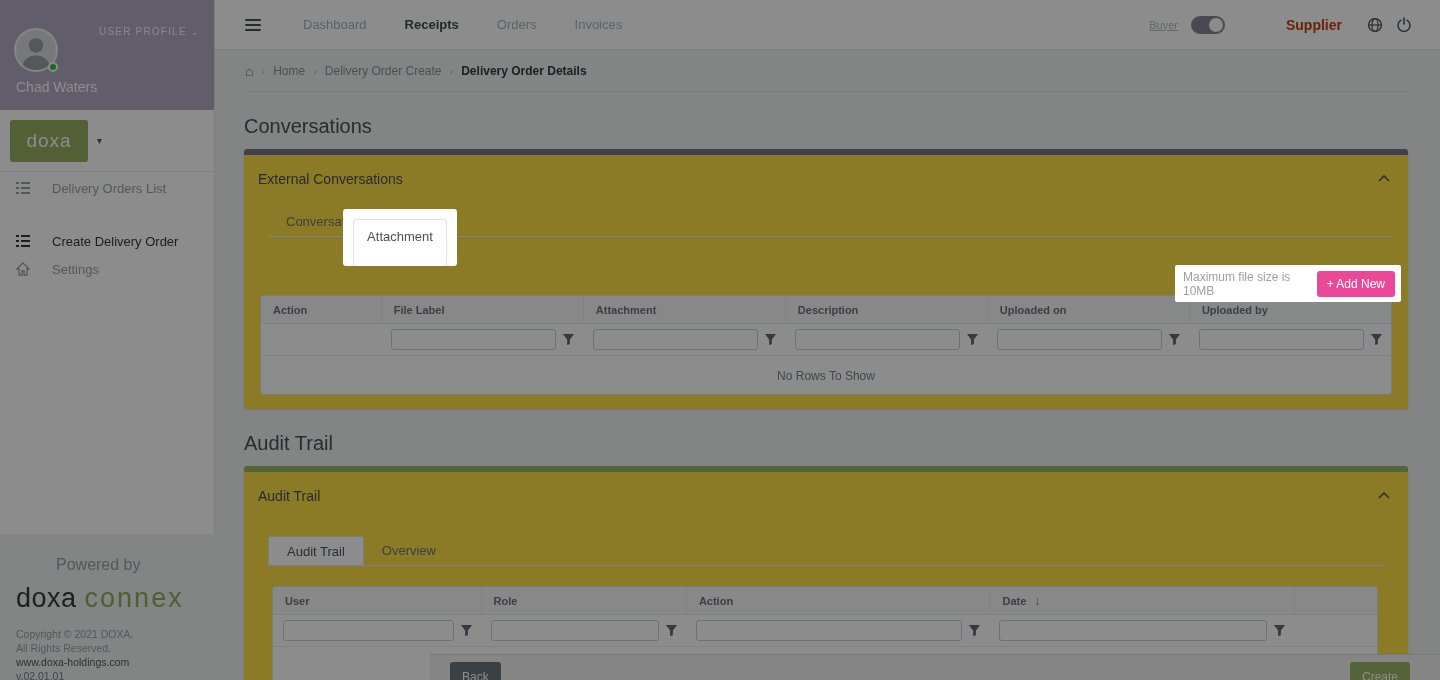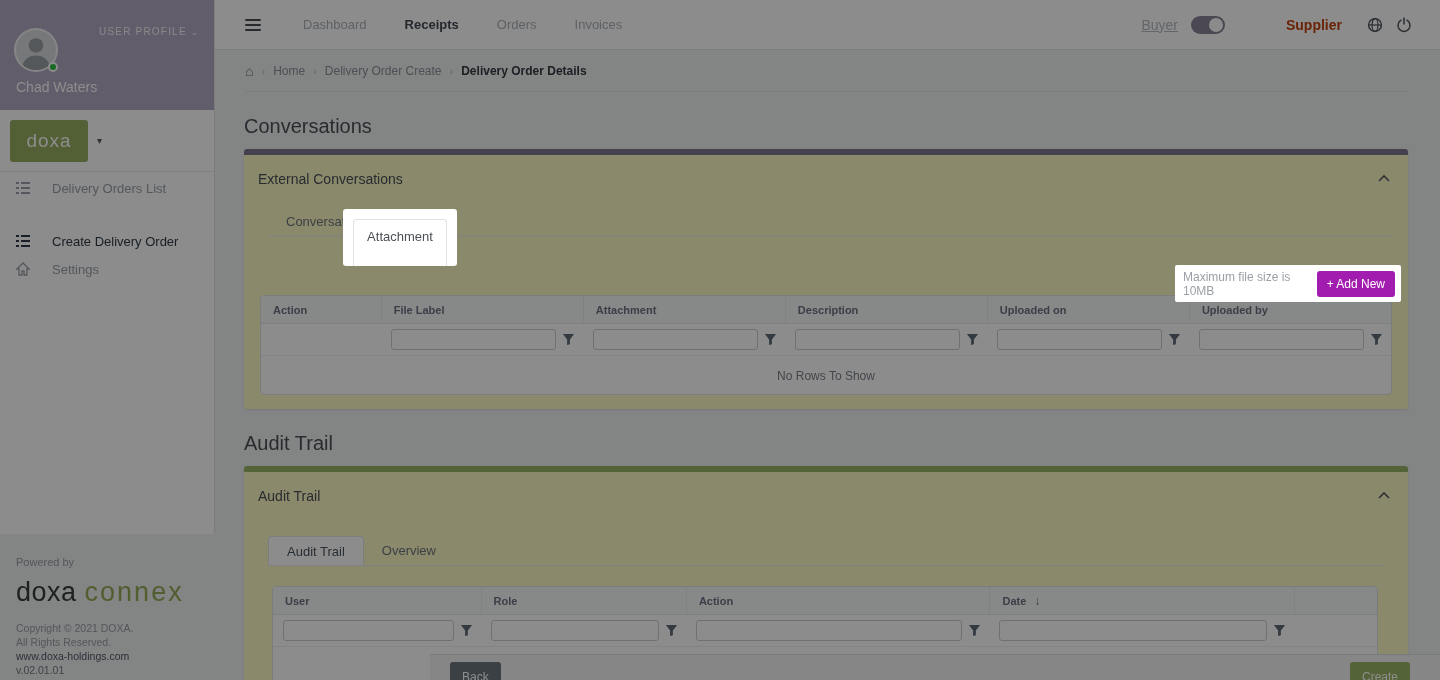--- a/index.html
+++ b/index.html
@@ -24,55 +24,55 @@
   .logo-box { width:78px; height:42px; background:#97ad62; border-radius:3px; color:#fff;
               display:flex; align-items:center; justify-content:center; font-size:19px;
               letter-spacing:1px; font-weight:500; cursor:pointer; }
   .logo-caret { margin-left:9px; font-size:10px; color:#5a5a5a; cursor:pointer; }
   .menu { padding-top:2px; }
   .menu-item { height:28px; display:flex; align-items:center; gap:22px; padding-left:16px;
                font-size:13px; color:#9aa1a8; cursor:pointer; }
   .menu-item.active { color:#2f3a45; font-weight:500;margin-top:25px; }
   .menu-item svg { flex:0 0 14px; }
   .side-footer { position:absolute; left:16px; top:556px; width:190px; }
-  .powered { font-size:11px; color:#98a0a8; }
+  .powered { font-size:16px; color:#98a0a8;margin-left:40px; }
   .big-logo { margin-top:9px; font-size:27px; letter-spacing:.5px; }
   .big-logo .d1 { color:#3b3b3b; }
   .big-logo .d2 { color:#93ac58; letter-spacing:2px; }
   .legal { margin-top:13px; font-size:10.5px; line-height:14px; color:#99a1a8; }
   .site { color:#4e5a64; }
   .ver { color:#707a84; }
 
   
   .mainarea { position:absolute; left:215px; top:0; right:0; height:680px; background:#eef0f1; }
   .topbar { height:50px; background:#fff; border-bottom:1px solid #e4e4e4; display:flex;
             align-items:center; padding:0 28px 0 30px; }
   .hamburger { width:16px; cursor:pointer; }
   .hamburger div { height:2px; background:#4a4f55; margin:3px 0; border-radius:1px; }
   .topnav { display:flex; gap:38px; margin-left:42px; font-size:13px; color:#aab1b8; }
   .topnav span { cursor:pointer; }
   .topnav .active { color:#434a52; font-weight:bold; }
   .top-right { margin-left:auto; display:flex; align-items:center; gap:13px; }
-  .lbl-buyer { font-size:14px; color:#b4bac0;text-decoration:underline; }
+  .lbl-buyer { font-size:11px; color:#b4bac0;text-decoration:underline; }
   .lbl-supplier { font-size:14px; font-weight:bold; color:#c2410c;margin-left:48px; }
   .toggle { width:34px; height:18px; border-radius:9px; background:#8a8398; position:relative; cursor:pointer; }
   .toggle .knob { position:absolute; right:2px; top:2px; width:14px; height:14px; border-radius:50%; background:#fdfdfd; }
   .tb-icon { width:16px; height:16px; color:#4d545b; cursor:pointer; }
   .tb-icon.globe { margin-left:12px; }
 
   .breadcrumb-bar { margin:0 32px 0 30px; height:42px; display:flex; align-items:center; gap:8px;
                     font-size:12px; color:#8a9199; border-bottom:1px solid #e2e2e2; }
   .breadcrumb-bar .crumb { cursor:pointer; }
   .breadcrumb-bar .sep { color:#b3b9bf; font-size:11px; }
   .breadcrumb-bar .last { color:#343a40; font-weight:600; }
   .bc-home { font-size:14px; color:#6e757c; cursor:pointer; line-height:1; }
 
   .content { padding:0 32px 0 29px; }
   .section-title { font-size:20px; font-weight:500; color:#4a5157; margin:23px 0 11px; }
-  .panel { position:relative; background:#fef9c3; border-radius:3px; box-shadow:0 1px 2px rgba(0,0,0,.10); }
+  .panel { position:relative; background:#fde047; border-radius:3px; box-shadow:0 1px 2px rgba(0,0,0,.10); }
   .panel-conv { height:260px; border-top:6px solid #7d7590; }
   .panel-audit { height:240px; border-top:6px solid #9cb467; margin-top:0; }
   .panel-head { position:absolute; left:14px; top:16px; font-size:14px; color:#495057; }
   .collapse-btn { position:absolute; right:16px; top:16px; width:16px; height:16px; color:#555c63; cursor:pointer; }
 
   .tabs { position:absolute; left:24px; right:16px; top:52px; height:30px;
           border-bottom:1px solid #ebebeb; display:flex; font-size:13px; }
   .tab { padding:7px 18px; color:#6c757d; cursor:pointer; }
   .tab.active-box { background:#fff; border:1px solid #e0e3e6; border-bottom:none;
                     border-radius:4px 4px 0 0; color:#4c555e; }
@@ -107,21 +107,21 @@
   
   .dim-overlay { position:fixed; inset:0; background:rgba(0,0,0,.45); z-index:50; }
   .spotlight { position:fixed; background:#fff; z-index:60; }
   .spot-attachment { left:343px; top:209px; width:114px; height:57px; border-radius:3px; }
   .spot-attachment .tab-live { position:absolute; left:10px; right:10px; top:10px; bottom:0;
        border:1px solid #dee2e6; border-bottom:none; border-radius:4px 4px 0 0;
        display:flex; justify-content:center; padding-top:9px; font-size:13px; color:#495057; cursor:pointer; }
   .spot-addnew { left:1175px; top:265px; width:226px; height:37px; border-radius:2px;
                  display:flex; align-items:center; padding:0 6px 0 8px; }
   .max-note { flex:1; font-size:12px; color:#9aa0a6; }
-  .btn-addnew { background:#a21caf; color:#fff; border:none; border-radius:3px; font-size:12px;
+  .btn-addnew { background:#ec4899; color:#fff; border:none; border-radius:3px; font-size:12px;
                 font-family:inherit; padding:6px 10px; cursor:pointer; }
 </style>
 </head>
 <body>
 
 <aside class="sidebar">
   <div class="profile">
     <div class="avatar">
       <svg viewBox="0 0 44 44">
           <circle cx="22" cy="17" r="8" fill="#9aa0a6"></circle>

